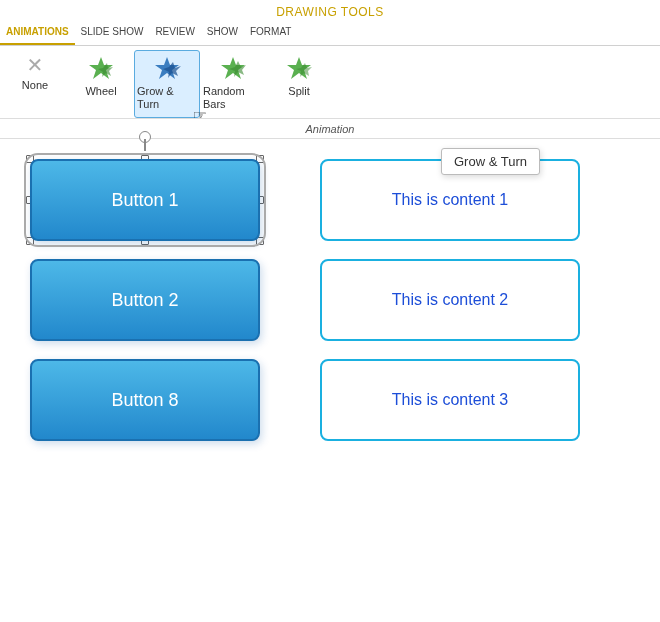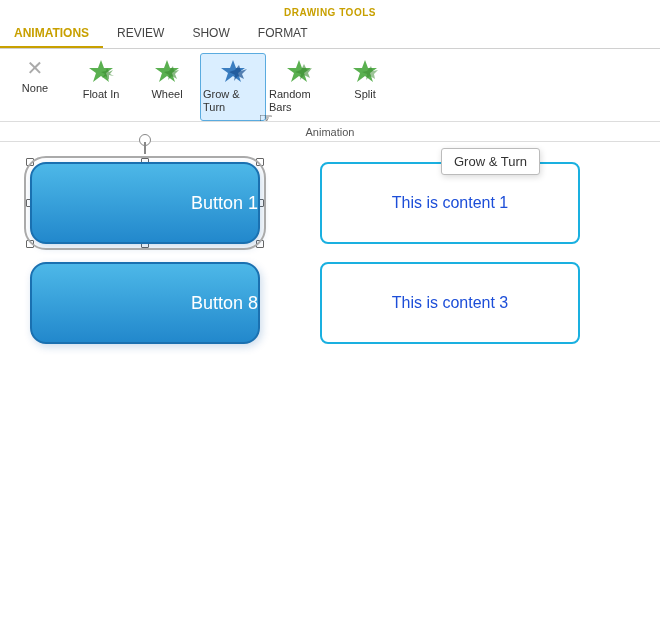--- a/index.html
+++ b/index.html
@@ -7,37 +7,37 @@
 
     
     .drawing-tools-bar {
       background: #fff;
       text-align: center;
       padding: 2px 0 0 0;
       border-bottom: none;
     }
     .drawing-tools-label {
       color: #c8a000;
-      font-size: 10px;
-      font-weight: 700;
+      font-size: 12px;
+      font-weight: 400;
       letter-spacing: 0.5px;
       margin-top: 40px;
     }
 
     
     .tab-ribbon {
       display: flex;
       align-items: stretch;
       border-bottom: 1px solid #d0d0d0;
       background: #fff;
       padding-left: 0;
     }
     .tab-item {
-      padding: 6px 14px;
-      font-size: 12px;
+      padding: 6px 6px;
+      font-size: 10px;
       cursor: pointer;
       color: #444;
       border-bottom: 2px solid transparent;
       white-space: nowrap;
     }
     .tab-item.active {
       color: #c8a000;
       border-bottom: 2px solid #c8a000;
       font-weight: 600;
     }
@@ -87,20 +87,21 @@
       align-items: center;
       padding: 0 4px;
       height: 20px;
       border-bottom: 1px solid #ddd;
       background: #fff;
     }
     .ribbon-bottom span {
       font-size: 11px;
       color: #555;
       margin: 0 auto;
+      font-style: italic;
     }
 
     
     .tooltip-popup {
       position: absolute;
       background: #fff;
       border: 1px solid #bbb;
       border-radius: 3px;
       padding: 5px 12px;
       font-size: 13px;
@@ -126,24 +127,24 @@
       display: flex;
       align-items: center;
       gap: 60px;
     }
 
     
     .slide-button {
       width: 230px;
       height: 82px;
       background: linear-gradient(180deg, #4db8e8 0%, #2288cc 100%);
-      border-radius: 16px;
-      display: flex;
-      align-items: center;
-      justify-content: flex-end;
+      border-radius: 8px;
+      display: flex;
+      align-items: center;
+      justify-content: center;
       color: #fff;
       font-size: 18px;
       font-weight: 500;
       cursor: pointer;
       position: relative;
       border: 2px solid #1a70b0;
       box-shadow: 2px 3px 8px rgba(0,80,160,0.2);
     }
 
     .slide-button.selected {
@@ -206,41 +207,33 @@
   </style>
 </head>
 <body>
 
 <div class="drawing-tools-bar">
   <span class="drawing-tools-label">DRAWING TOOLS</span>
 </div>
 
 <div class="tab-ribbon">
   <div class="tab-item active">ANIMATIONS</div>
+  <div class="tab-item">SLIDE SHOW</div>
   <div class="tab-item">REVIEW</div>
   <div class="tab-item">SHOW</div>
   <div class="tab-item">FORMAT</div>
 </div>
 
 <div class="animation-ribbon">
 
   <div class="anim-item">
     <div class="anim-icon" style="color:#aaa;font-size:20px;margin-bottom:4px;">✕</div>
     <div class="anim-label">None</div>
   </div>
 
-  <div class="anim-item">
-    <div class="anim-icon">
-      <svg class="star-svg" viewBox="0 0 28 28" fill="none">
-        <polygon points="14,2 17,10 26,10 19,15 22,24 14,18 6,24 9,15 2,10 11,10" fill="#5ab050"></polygon>
-        <polygon points="20,10 22,14 26,12 23,16 27,18 22,17 22,22 19,18 15,20 18,16 14,14 19,13" fill="#3a8a30" opacity="0.6"></polygon>
-      </svg>
-    </div>
-    <div class="anim-label">Float In</div>
-  </div>
 
 
 
 
   <div class="anim-item">
     <div class="anim-icon">
       <svg class="star-svg" viewBox="0 0 28 28">
         <polygon points="14,2 17,10 26,10 19,15 22,24 14,18 6,24 9,15 2,10 11,10" fill="#5ab050"></polygon>
         <polygon points="20,8 21,13 26,12 22,16 24,21 19,18 15,22 16,17 11,14 16,13" fill="#3a8a30" opacity="0.6"></polygon>
       </svg>
@@ -307,20 +300,28 @@
       <div class="handle br"></div>
       <div class="slide-button selected">
         <span>Button 1</span>
       </div>
     </div>
     <div class="content-box">
       <span>This is content 1</span>
     </div>
   </div>
 
+  <div class="slide-row">
+    <div class="slide-button">
+      <span>Button 2</span>
+    </div>
+    <div class="content-box">
+      <span>This is content 2</span>
+    </div>
+  </div>
 
   <div class="slide-row">
     <div class="slide-button">
       <span>Button 8</span>
     </div>
     <div class="content-box">
       <span>This is content 3</span>
     </div>
   </div>
 

